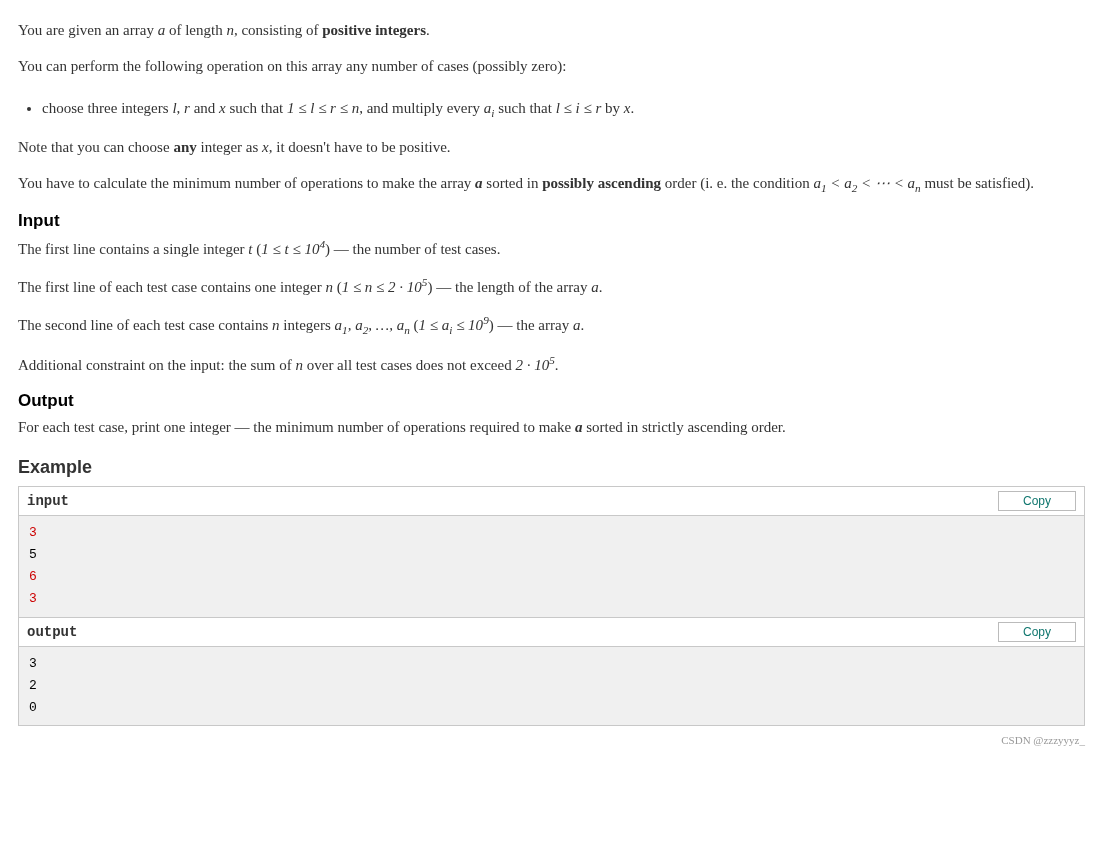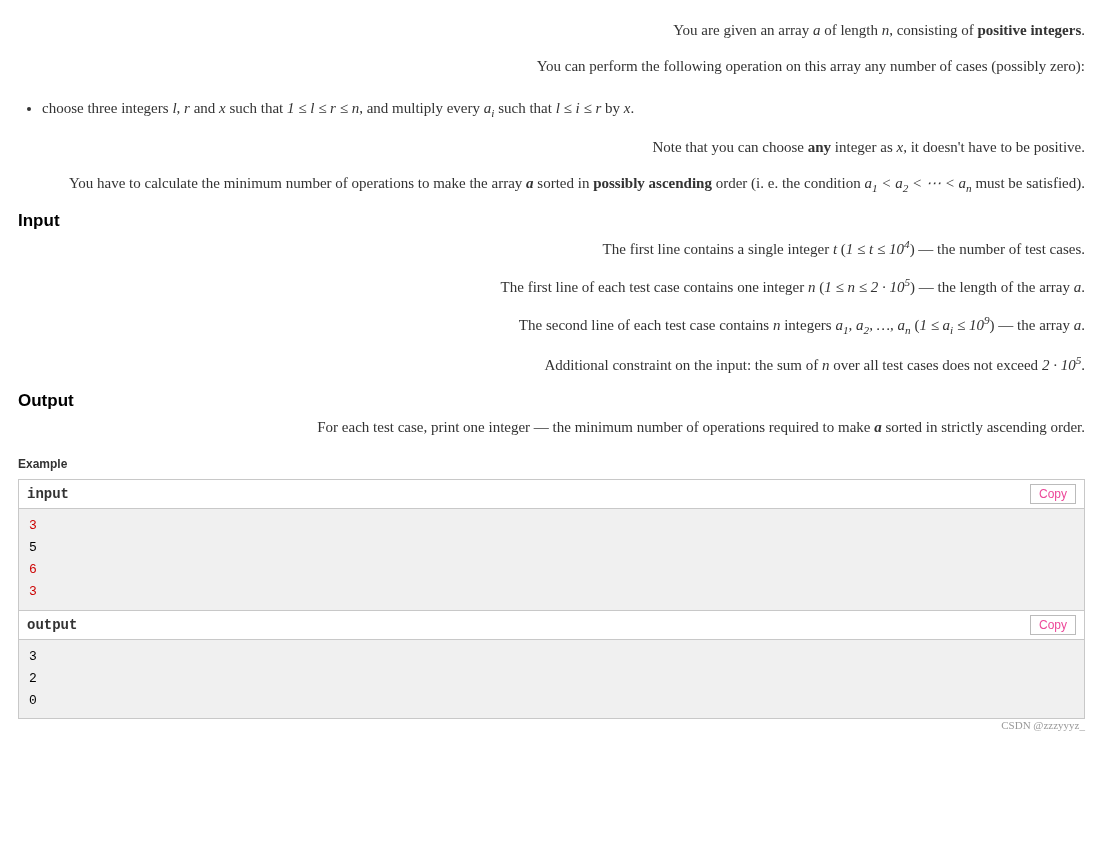--- a/index.html
+++ b/index.html
@@ -7,21 +7,20 @@
       font-family: "Times New Roman", Times, serif;
       font-size: 15px;
       color: #333;
       background: #fff;
       padding: 18px 18px 30px 18px;
       max-width: 1103px;
     }
     p {
       margin-bottom: 12px;
       line-height: 1.6;
-      text-align: right;
     }
     .bullet-list {
       margin: 18px 0 12px 24px;
     }
     .bullet-item {
       list-style: disc;
       line-height: 1.7;
     }
     h3 {
       font-family: Arial, sans-serif;
@@ -31,21 +30,21 @@
       color: #000;
     }
 
     
     .example-section {
       margin-top: 18px;
     }
     .example-title {
       font-family: Arial, sans-serif;
       font-weight: bold;
-      font-size: 12px;
+      font-size: 18px;
       margin-bottom: 8px;
     }
     .code-block-container {
       border: 1px solid #c8c8c8;
       margin-bottom: 0;
     }
     .code-block-header {
       display: flex;
       align-items: center;
       justify-content: space-between;
@@ -55,42 +54,42 @@
     }
     .code-block-label {
       font-family: "Courier New", Courier, monospace;
       font-size: 14px;
       font-weight: bold;
       color: #333;
     }
     .copy-button {
       font-family: Arial, sans-serif;
       font-size: 12px;
-      color: #ec4899;
+      color: #0f766e;
       background: #fff;
       border: 1px solid #bbb;
-      padding: 2px 8px;
+      padding: 2px 24px;
       cursor: pointer;
     }
     .code-block-body {
       background: #f0f0f0;
       padding: 6px 10px;
       font-family: "Courier New", Courier, monospace;
       font-size: 13px;
       line-height: 1.7;
     }
     .code-line-red { color: #cc0000; }
     .code-line-black { color: #000; }
 
     
     .watermark {
       text-align: right;
       font-size: 11px;
       color: #999;
-      margin-top: 0;
+      margin-top: 8px;
     }
 
     
     sup { font-size: 0.75em; vertical-align: super; }
     sub { font-size: 0.75em; vertical-align: sub; }
 
     .inline-math {
       font-style: italic;
     }
   </style>

